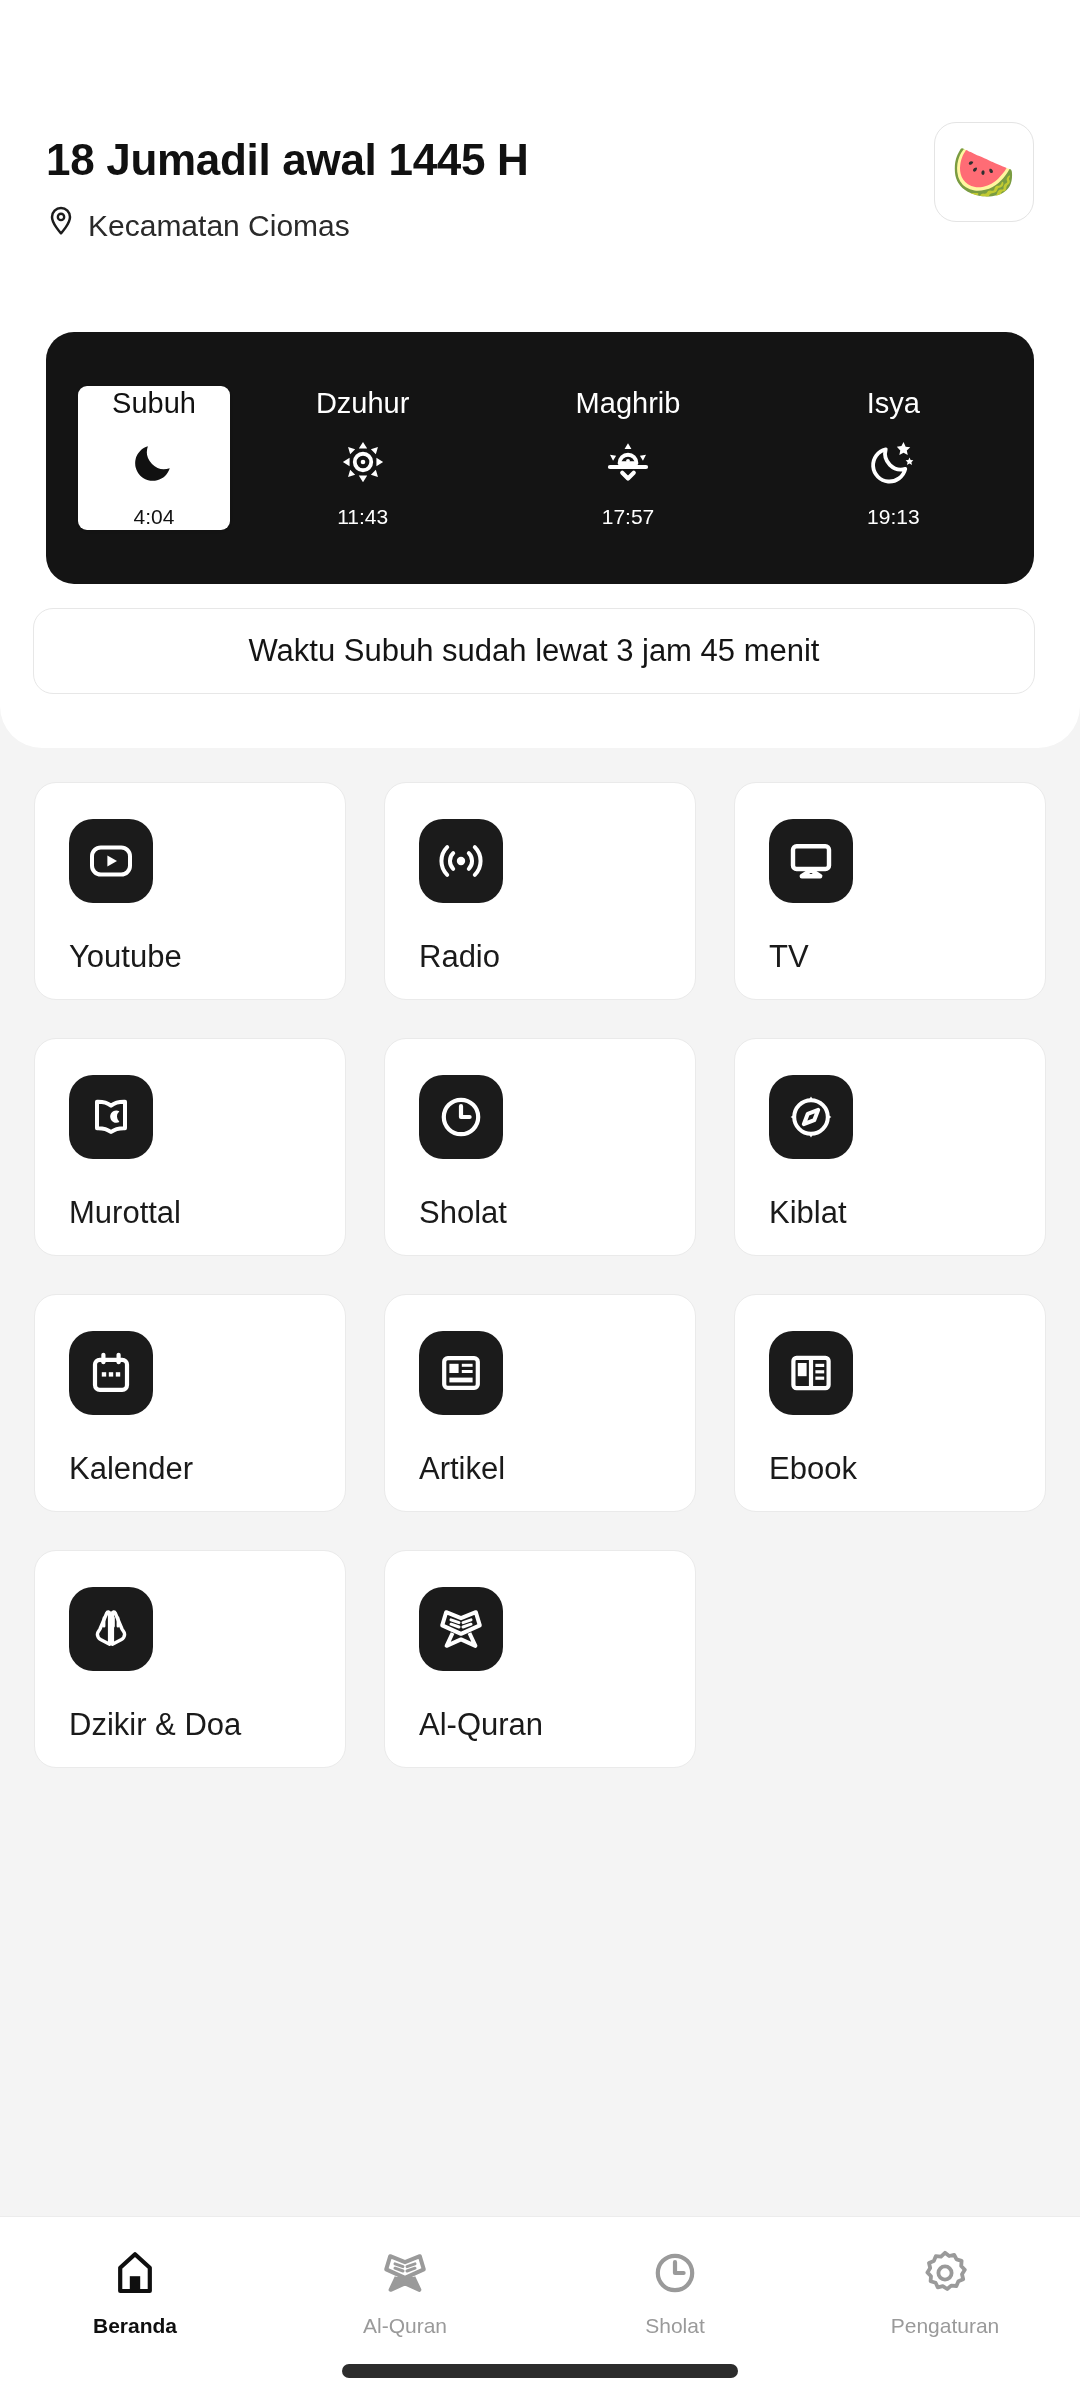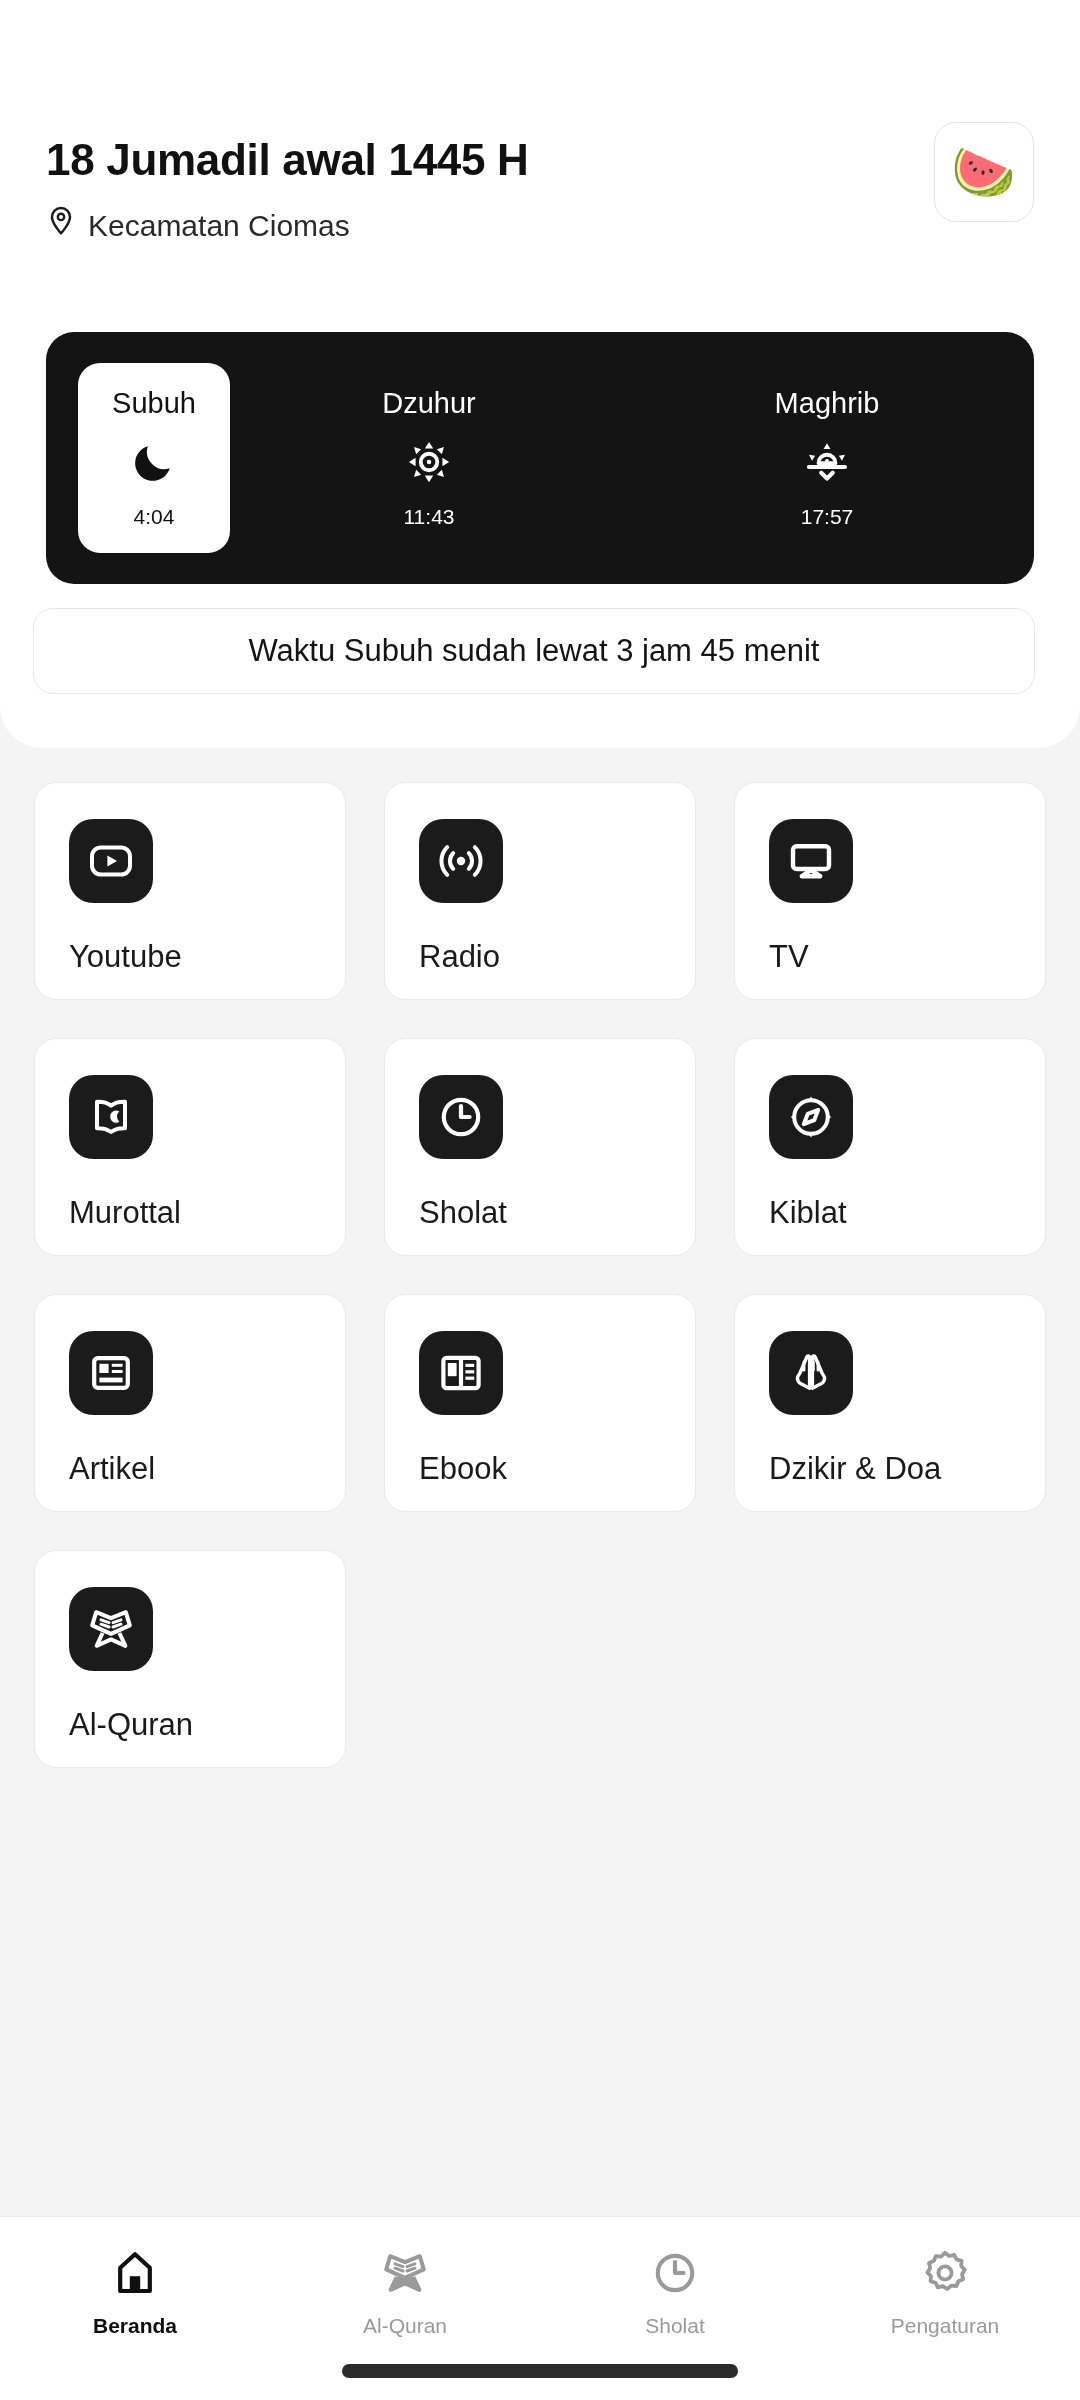--- a/index.html
+++ b/index.html
@@ -131,24 +131,25 @@
     justify-content: center;
     gap: 20px;
     color: #ffffff;
     height: 100%;
     border-radius: 22px;
     box-sizing: border-box;
   }
   .prayer-item.active {
     background: #ffffff;
     color: #111111;
-    height: 190px;
+    height: 144px;
     max-width: 152px;
     margin-left: 24px;
     box-shadow: 0 1px 3px rgba(0,0,0,0.12);
+    border-radius: 9px;
   }
   .prayer-name {
     font-size: 29px;
     line-height: 1;
   }
   .prayer-time {
     font-size: 21px;
     line-height: 1;
   }
   .prayer-icon {
@@ -373,20 +374,31 @@
           <path d="M7.6 12.6a4.4 4.4 0 0 1 8.8 0z" fill="none" stroke="#ffffff" stroke-width="2" stroke-linejoin="round"></path>
           <circle cx="12" cy="11.4" r="1" fill="#ffffff"></circle>
           <path d="M12 2.2 13.8 5.2h-3.6zM2.6 8.2l3.2.6-1.6 2.6zM21.4 8.2l-3.2.6 1.6 2.6z" fill="#ffffff"></path>
           <line x1="2.6" y1="14.6" x2="21.4" y2="14.6" stroke="#ffffff" stroke-width="2.2" stroke-linecap="round"></line>
           <path d="M9 17.6 12 20.6l3-3" fill="none" stroke="#ffffff" stroke-width="2.2" stroke-linecap="round" stroke-linejoin="round"></path>
         </svg>
       </span>
       <span class="prayer-time">17:57</span>
     </div>
 
+    <div class="prayer-item">
+      <span class="prayer-name">Isya</span>
+      <span class="prayer-icon">
+        <svg width="46" height="46" viewBox="0 0 24 24">
+          <path d="M18.4 15.6A8.3 8.3 0 0 1 8.2 5.4 8.5 8.5 0 1 0 18.4 15.6z" fill="none" stroke="#ffffff" stroke-width="2" stroke-linejoin="round"></path>
+          <path d="M17.5 1.6 18.6 4l2.4.3-1.8 1.7.5 2.4-2.2-1.2-2.2 1.2.5-2.4L14 4l2.4-.3z" fill="#ffffff"></path>
+          <path d="M20.6 9.6l.6 1.3 1.4.2-1 1 .3 1.4-1.3-.7-1.3.7.3-1.4-1-1 1.4-.2z" fill="#ffffff"></path>
+        </svg>
+      </span>
+      <span class="prayer-time">19:13</span>
+    </div>
 
   </div>
 
   <div class="info-banner">
     <span class="info-banner-text">Waktu Subuh sudah lewat 3 jam 45 menit</span>
   </div>
 
   <div class="menu-grid">
 
     <div class="menu-card">
@@ -444,20 +456,33 @@
       <span class="menu-icon-box">
         <svg width="48" height="48" viewBox="0 0 24 24">
           <circle cx="12" cy="12" r="8.4" fill="none" stroke="#ffffff" stroke-width="2"></circle>
           <path d="M15.6 8.4 10.4 10.4 8.4 15.6 13.6 13.6z" fill="none" stroke="#ffffff" stroke-width="2" stroke-linejoin="round"></path>
           <path d="M12 1.8 13.3 3.8h-2.6zM12 22.2 10.7 20.2h2.6zM1.8 12 3.8 10.7v2.6zM22.2 12 20.2 13.3v-2.6z" fill="#ffffff"></path>
         </svg>
       </span>
       <span class="menu-label">Kiblat</span>
     </div>
 
+    <div class="menu-card">
+      <span class="menu-icon-box">
+        <svg width="48" height="48" viewBox="0 0 24 24">
+          <rect x="4" y="5.4" width="16" height="15" rx="2.4" fill="none" stroke="#ffffff" stroke-width="2.1"></rect>
+          <line x1="8.2" y1="2.9" x2="8.2" y2="6.6" stroke="#ffffff" stroke-width="2.1" stroke-linecap="round"></line>
+          <line x1="15.8" y1="2.9" x2="15.8" y2="6.6" stroke="#ffffff" stroke-width="2.1" stroke-linecap="round"></line>
+          <rect x="7.4" y="11.6" width="2.2" height="2.2" fill="#ffffff"></rect>
+          <rect x="10.9" y="11.6" width="2.2" height="2.2" fill="#ffffff"></rect>
+          <rect x="14.4" y="11.6" width="2.2" height="2.2" fill="#ffffff"></rect>
+        </svg>
+      </span>
+      <span class="menu-label">Kalender</span>
+    </div>
 
     <div class="menu-card">
       <span class="menu-icon-box">
         <svg width="48" height="48" viewBox="0 0 24 24">
           <rect x="3.6" y="4.6" width="16.8" height="14.8" rx="1.8" fill="none" stroke="#ffffff" stroke-width="2.1"></rect>
           <rect x="6.2" y="7.4" width="4.6" height="4.6" fill="#ffffff"></rect>
           <rect x="12.4" y="7.4" width="5.4" height="1.5" fill="#ffffff"></rect>
           <rect x="12.4" y="10.5" width="5.4" height="1.5" fill="#ffffff"></rect>
           <rect x="6.2" y="14.3" width="11.6" height="2.4" fill="#ffffff"></rect>
         </svg>

